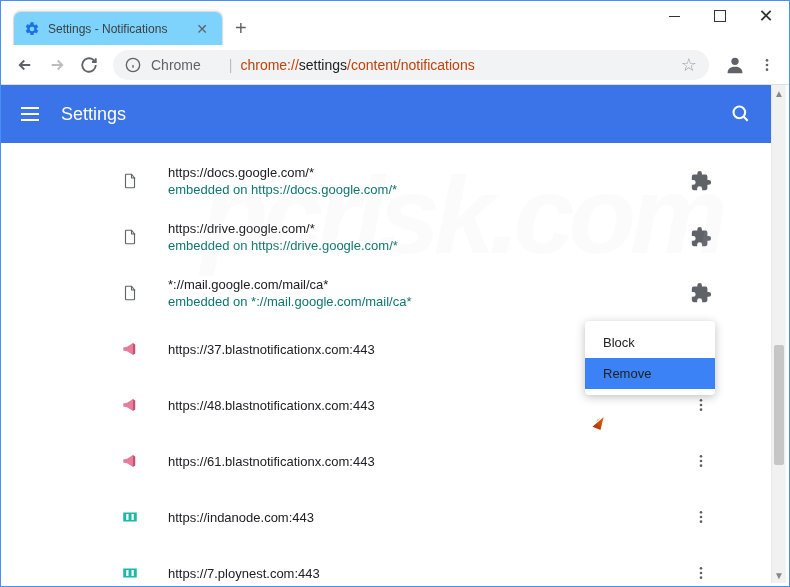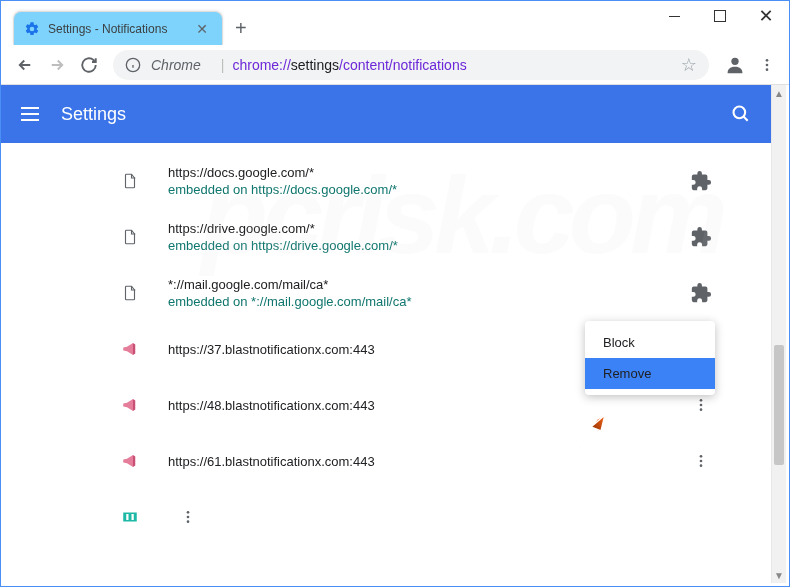--- a/index.html
+++ b/index.html
@@ -21,24 +21,24 @@
 .tab-title { font-size: 12px; color: #3c4043; flex: 1; white-space: nowrap; overflow: hidden; }
 .tab-close { color: #5f6368; font-size: 14px; padding: 0 4px; }
 .newtab { margin-left: 12px; color: #5f6368; font-size: 20px; font-weight: 300; }
 
 
 .toolbar { position: absolute; top: 44px; left: 0; right: 0; height: 40px; border-bottom: 1px solid #e0e0e0; display: flex; align-items: center; padding: 0 8px; background: #fff; }
 .nav-btn { width: 32px; height: 32px; display: flex; align-items: center; justify-content: center; color: #5f6368; border-radius: 50%; }
 .nav-btn.disabled { color: #bdbdbd; }
 .omnibox { flex: 1; height: 30px; background: #f1f3f4; border-radius: 15px; display: flex; align-items: center; padding: 0 12px; margin: 0 8px; font-size: 14px; color: #5f6368; }
 .omni-icon { margin-right: 10px; color: #5f6368; }
-.omni-prefix { color: #5f6368; margin-right: 12px; font-style: italic; }
+.omni-prefix { color: #5f6368; margin-right: 20px; }
 .omni-sep { margin: 0 8px; color: #bdbdbd; }
 .omni-url { color: #202124; }
-.omni-url .dim { color: #6d28d9; }
+.omni-url .dim { color: #c2410c; }
 .omni-star { margin-left: auto; color: #9aa0a6; font-size: 18px; }
 .avatar { width: 28px; height: 28px; margin: 0 4px; display:flex; align-items:center; justify-content:center; }
 .menu-dots { width: 28px; height: 28px; display:flex; align-items:center; justify-content:center; color:#5f6368; }
 
 
 .settings-header { position: absolute; top: 84px; left: 0; right: 18px; height: 58px; background: #3a74e8; display: flex; align-items: center; padding: 0 20px; color: #fff; }
 .hamburger { display:flex; flex-direction:column; gap:4px; margin-right: 22px; }
 .hamburger span { width:18px; height:2px; background:#fff; display:block; }
 .settings-title { font-size: 18px; font-weight: 400; flex: 1; }
 .search-ico { color: #fff; }
@@ -270,20 +270,42 @@
           </div>
         </div>
         <div class="site-row">
           <div class="site-icon">
             <svg width="18" height="18" viewBox="0 0 24 24">
               <rect x="3" y="6" width="18" height="12" fill="#1eb8a6"></rect>
               <rect x="7" y="8" width="3" height="8" fill="#fff"></rect>
               <rect x="14" y="8" width="3" height="8" fill="#fff"></rect>
             </svg>
           </div>
+          <div class="site-texts">
+            <div class="site-url">https://indanode.com:443</div>
+          </div>
+          <div class="site-action">
+            <svg width="16" height="16" viewBox="0 0 24 24" fill="#5f6368">
+              <circle cx="12" cy="5" r="2"></circle>
+              <circle cx="12" cy="12" r="2"></circle>
+              <circle cx="12" cy="19" r="2"></circle>
+            </svg>
+          </div>
+        </div>
+        <div class="site-row">
+          <div class="site-icon">
+            <svg width="18" height="18" viewBox="0 0 24 24">
+              <rect x="3" y="6" width="18" height="12" fill="#1eb8a6"></rect>
+              <rect x="7" y="8" width="3" height="8" fill="#fff"></rect>
+              <rect x="14" y="8" width="3" height="8" fill="#fff"></rect>
+            </svg>
+          </div>
+          <div class="site-texts">
+            <div class="site-url">https://7.ploynest.com:443</div>
+          </div>
           <div class="site-action">
             <svg width="16" height="16" viewBox="0 0 24 24" fill="#5f6368">
               <circle cx="12" cy="5" r="2"></circle>
               <circle cx="12" cy="12" r="2"></circle>
               <circle cx="12" cy="19" r="2"></circle>
             </svg>
           </div>
         </div>
       </div>
   </div>

